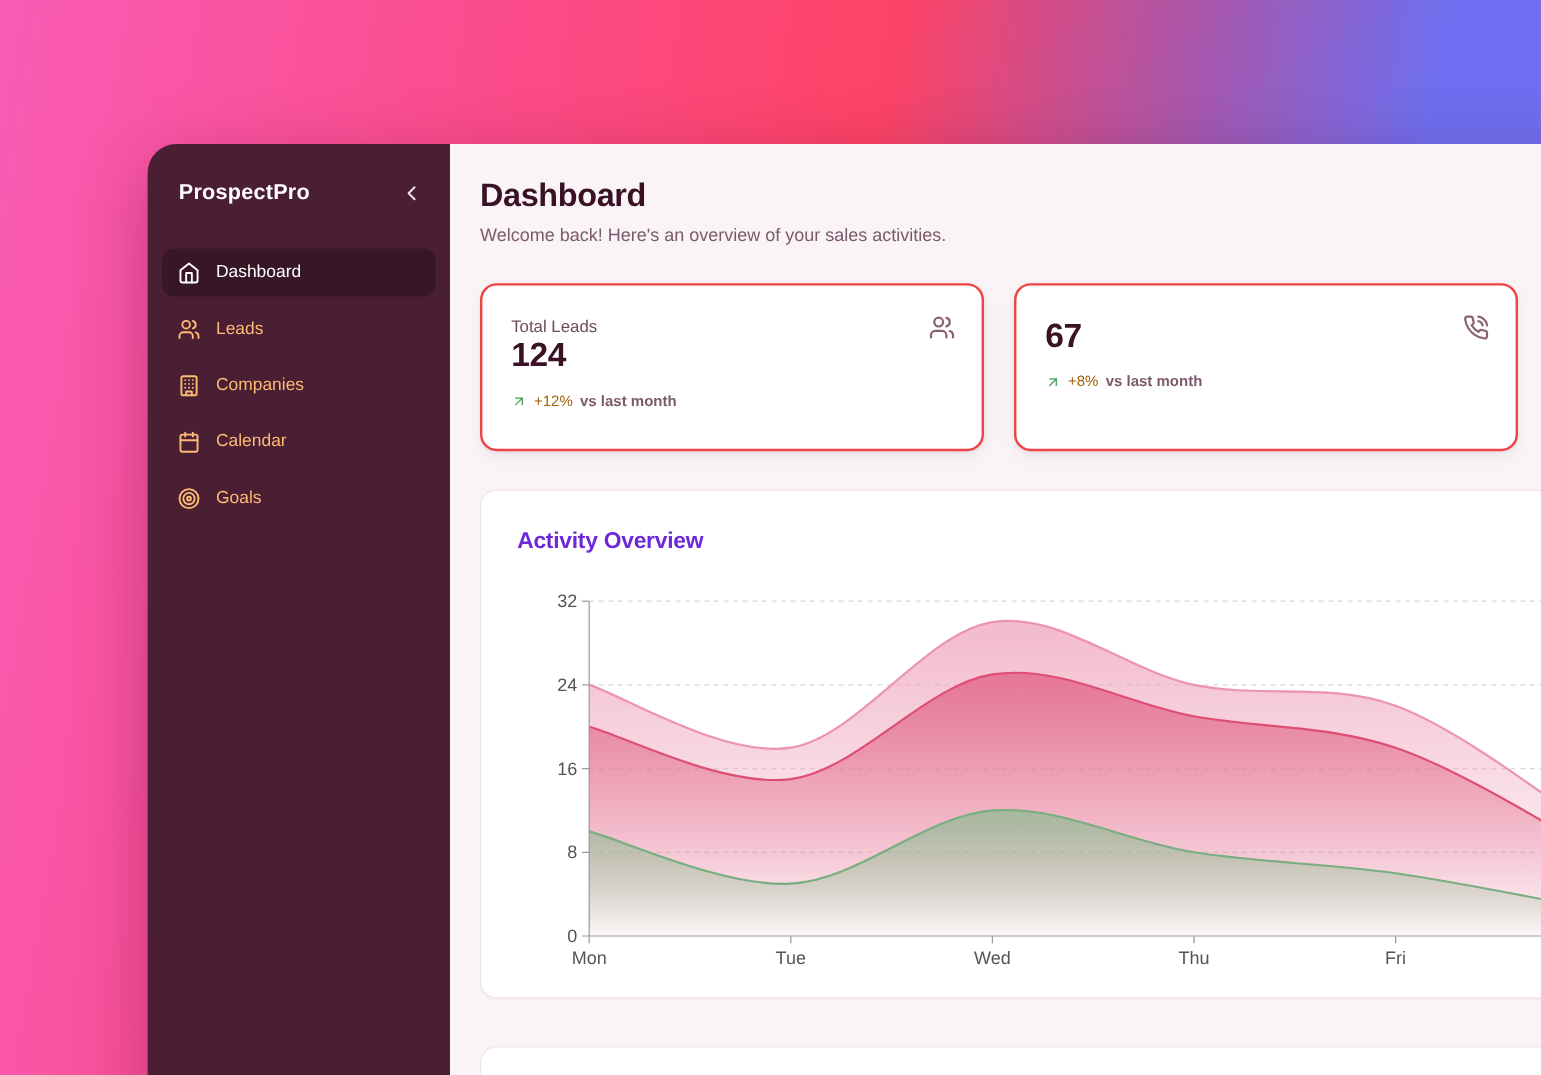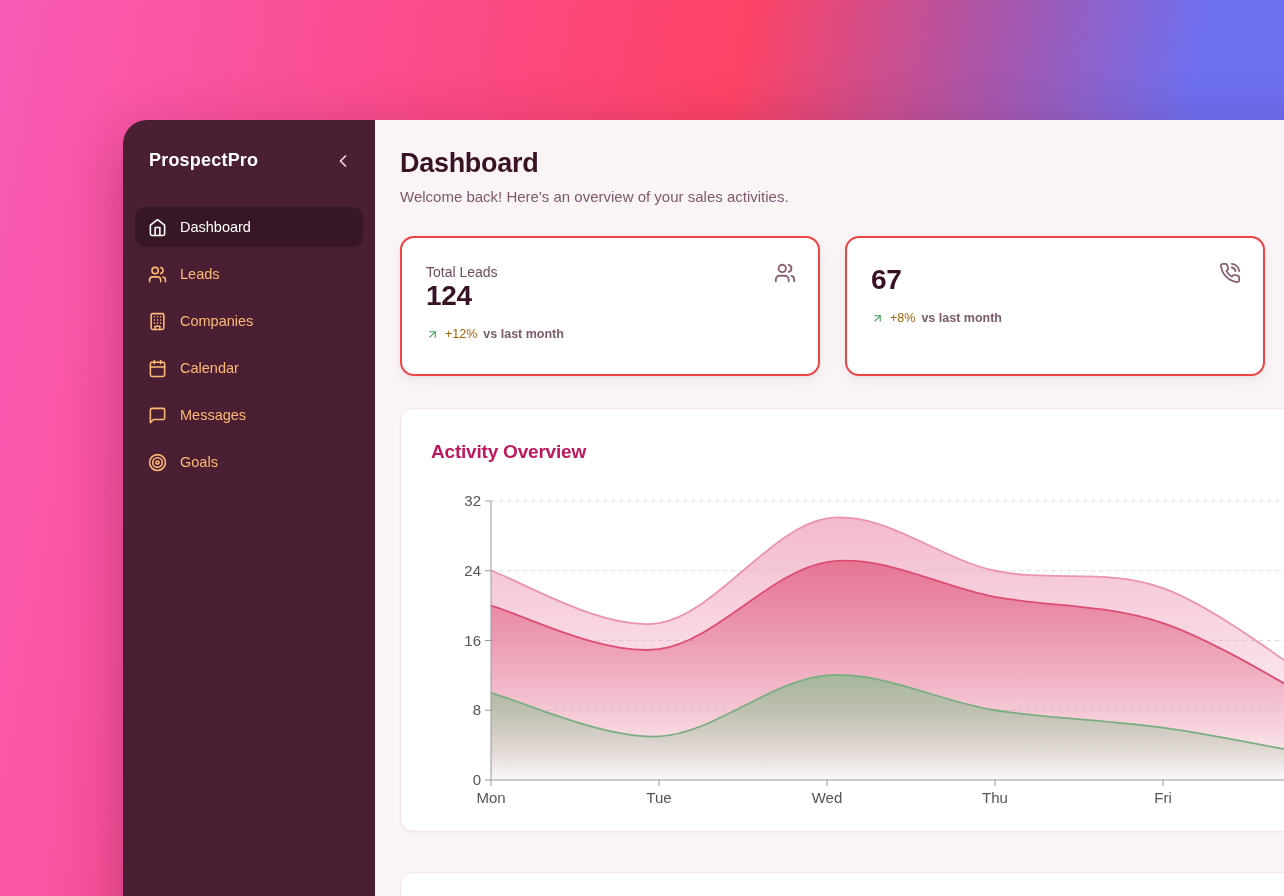--- a/index.html
+++ b/index.html
@@ -45,21 +45,21 @@
   .stat-trend { margin-top:15px; display:flex; align-items:center; gap:6px; font-size:12.5px; }
   .trend-icon { width:13px; height:13px; color:#3f9e53; }
   .trend-pct { color:#a16207;text-align:right; }
   .trend-suffix { color:#7c5a6c;font-weight:bold; }
   
   .chart-card {
     margin-top:32px; width:1000px; height:424px; background:#ffffff;
     border:1px solid #f1e4ea; border-radius:14px; position:relative;
     box-shadow:0 1px 2px rgba(40,10,25,.04);
   }
-  .chart-title { position:absolute; left:30px; top:32px; font-size:19px; font-weight:700; color:#be185d; letter-spacing:-.2px; }
+  .chart-title { position:absolute; left:30px; top:32px; font-size:19px; font-weight:700; color:#6d28d9; letter-spacing:-.2px; }
   .chart-svg { position:absolute; left:0; top:0; }
   
   .bottom-card {
     margin-top:40px; width:1000px; height:220px; background:#ffffff;
     border:1px solid #f1e4ea; border-radius:14px;
   }
 </style>
 </head>
 <body>
 
@@ -122,28 +122,20 @@
             <svg class="lucide" viewBox="0 0 24 24">
               <rect x="3" y="4" width="18" height="18" rx="2"></rect>
               <line x1="16" y1="2" x2="16" y2="6"></line>
               <line x1="8" y1="2" x2="8" y2="6"></line>
               <line x1="3" y1="10" x2="21" y2="10"></line>
             </svg>
           </span>
     <span class="nav-label">Calendar</span>
   </div>
 
-  <div class="nav-item">
-    <span class="icon">
-            <svg class="lucide" viewBox="0 0 24 24">
-              <path d="M21 15a2 2 0 0 1-2 2H7l-4 4V5a2 2 0 0 1 2-2h14a2 2 0 0 1 2 2z"></path>
-            </svg>
-          </span>
-    <span class="nav-label">Messages</span>
-  </div>
 
   <div class="nav-item">
     <span class="icon">
             <svg class="lucide" viewBox="0 0 24 24">
               <circle cx="12" cy="12" r="10"></circle>
               <circle cx="12" cy="12" r="6"></circle>
               <circle cx="12" cy="12" r="2"></circle>
             </svg>
           </span>
     <span class="nav-label">Goals</span>

